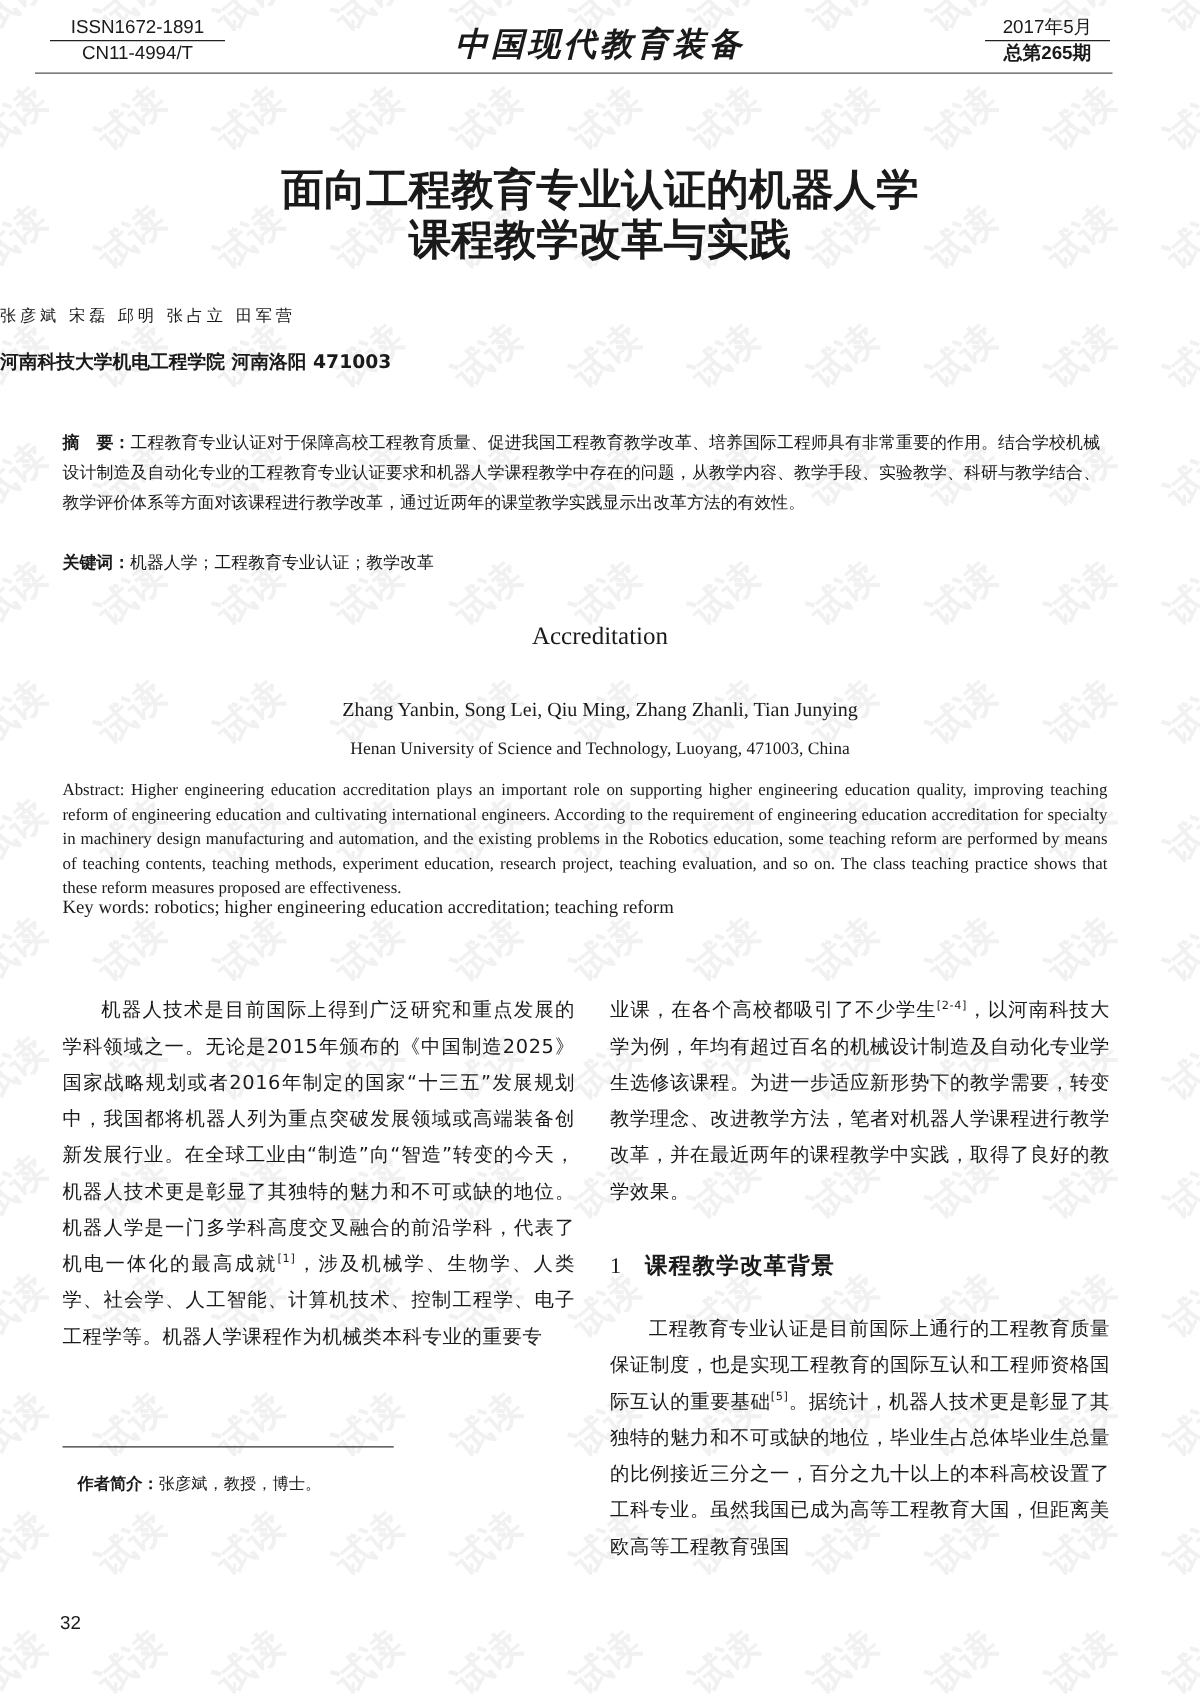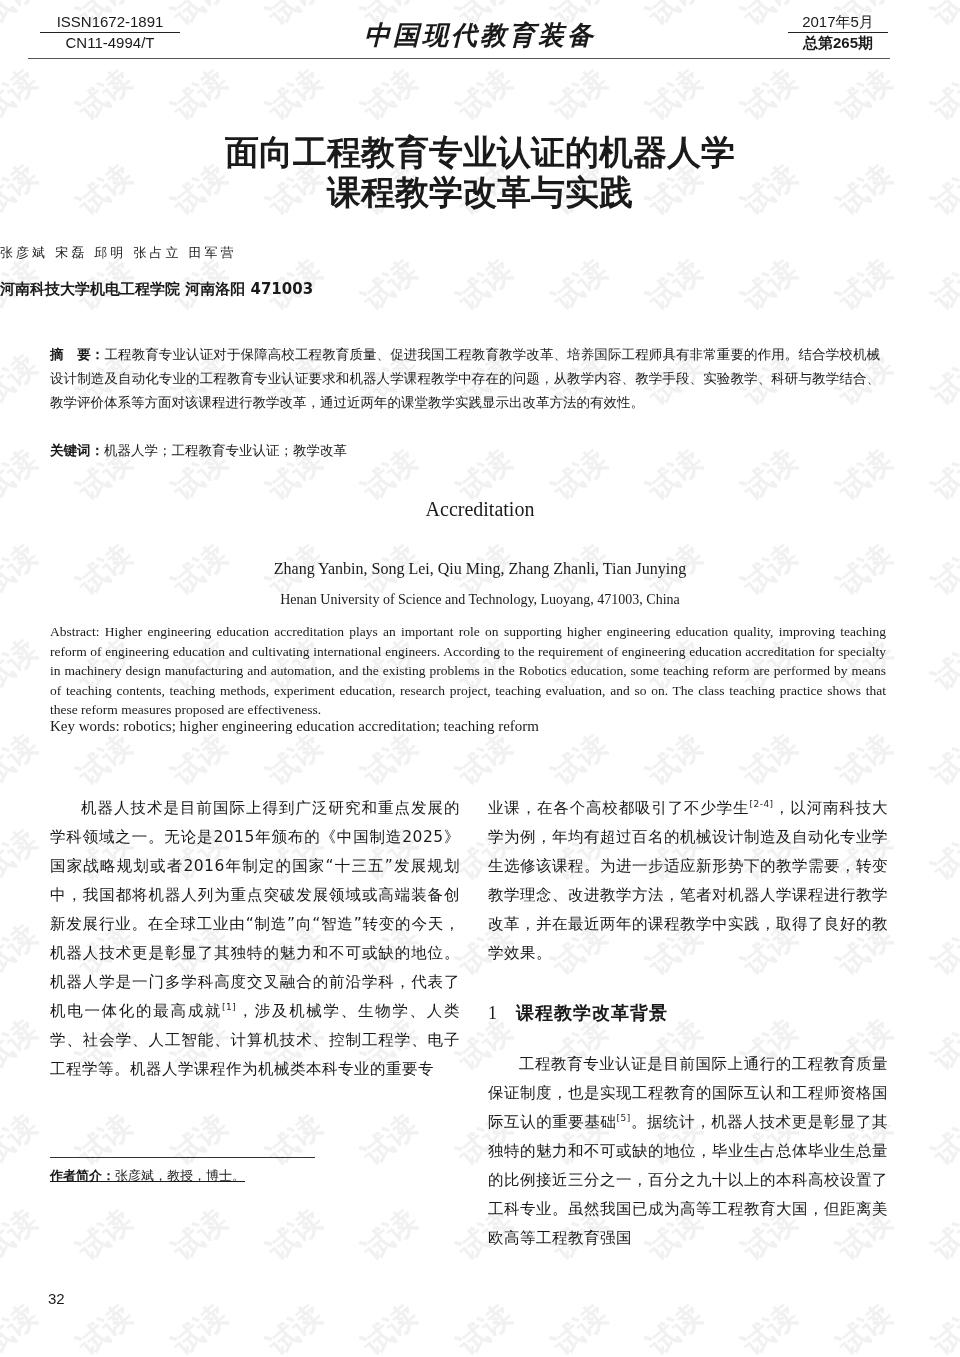--- a/index.html
+++ b/index.html
@@ -41,21 +41,21 @@
   .col-right { left: 488px; width: 400px; }
   .col p { margin: 0; text-indent: 2em; }
   .col sup { font-size: 9px; line-height: 0; }
   .sec-head { margin: 30px 0 22px 0; font-family: "DejaVu Sans", sans-serif; font-weight: bold; font-size: 18px; letter-spacing: 1px; text-indent: 0; }
   .sec-head .num { font-family: "Liberation Serif", serif; font-weight: normal; margin-right: 18px; }
 
   
   .fn-rule { position: absolute; left: 50px; top: 1157px; width: 265px; border-bottom: 1px solid #333; }
   .fn { position: absolute; left: 50px; width: 420px; top: 1165px; font-family: "DejaVu Sans", sans-serif; font-size: 13px; line-height: 22px; }
   .fn .lbl { font-weight: bold; }
-  .fn p { margin: 0; text-decoration: underline; }
+  .fn p { margin: 12px; }
 
   .pageno { position: absolute; left: 48px; top: 1290px; font-family: "Liberation Sans", sans-serif; font-size: 15px; }
 </style>
 </head>
 <body>
 
 <div class="watermark-layer" id="wm-layer">
     <span class="wm" style="left: -20px; top: -20px;">试读</span>
     <span class="wm" style="left: 75px; top: -20px;">试读</span>
     <span class="wm" style="left: 170px; top: -20px;">试读</span>

